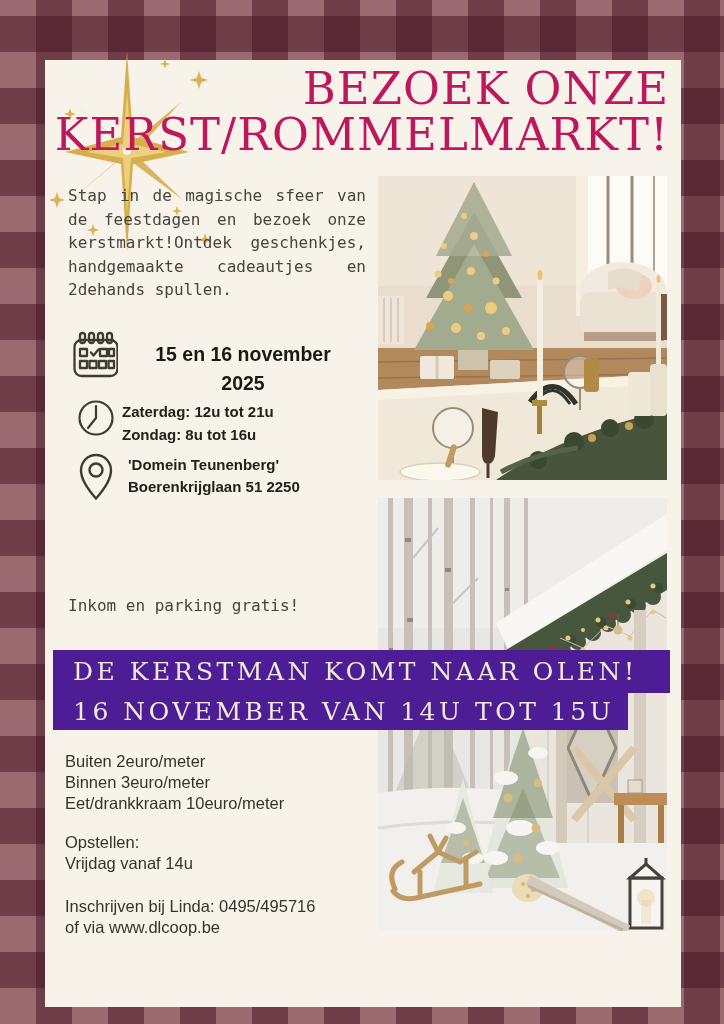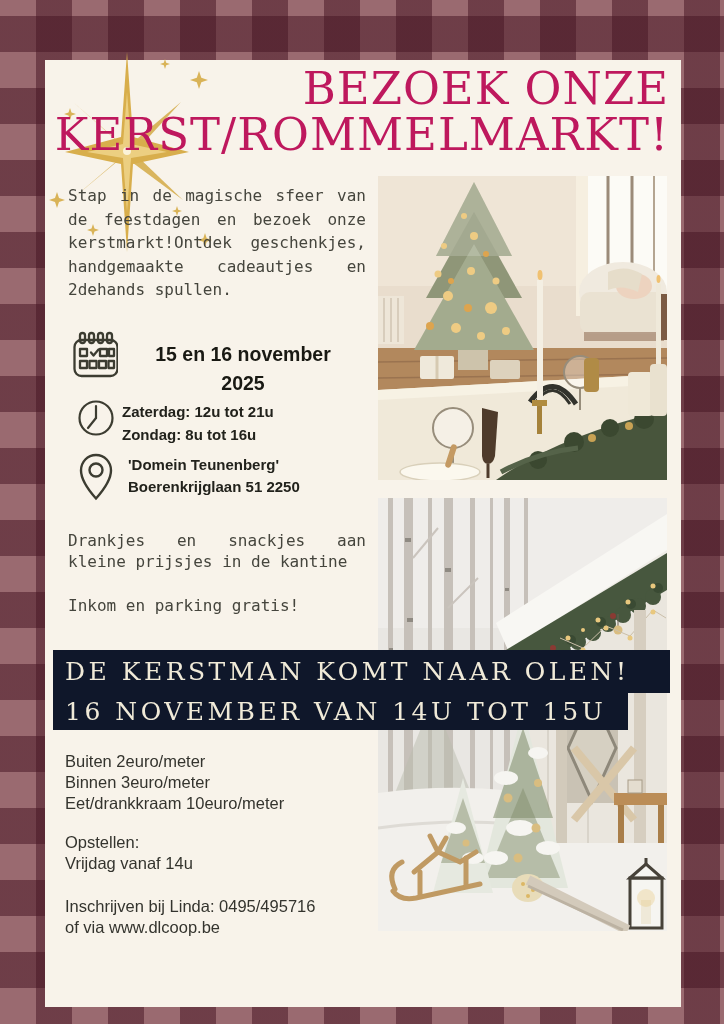--- a/index.html
+++ b/index.html
@@ -29,21 +29,21 @@
   .cal-icon{left:27px;top:271px;width:46px;height:48px;}
   .clock-icon{left:31px;top:338px;width:40px;height:40px;}
   .pin-icon{left:33px;top:392px;width:36px;height:52px;}
   .date-block{
     position:absolute;left:85px;top:280px;width:226px;text-align:center;
     font-weight:bold;font-size:19.5px;line-height:29px;color:#191913;
   }
   .hours-block{position:absolute;left:77px;top:340px;font-weight:bold;font-size:15px;line-height:23px;color:#22221c;}
   .loc-block{position:absolute;left:83px;top:394px;font-weight:bold;font-size:15px;line-height:22px;color:#22221c;}
   .banner{position:absolute;left:8px;top:590px;z-index:5;font-family:"DejaVu Serif",serif;color:#f0ead8;}
-  .banner-l1,.banner-l2{background:#0f172a;box-sizing:border-box;padding-left:12px;white-space:nowrap;letter-spacing:3.5px;font-size:25px;}
+  .banner-l1,.banner-l2{background:#4c1d95;box-sizing:border-box;padding-left:20px;white-space:nowrap;letter-spacing:3.5px;font-size:25px;}
   .banner-l1{width:617px;height:43px;line-height:44px;}
   .banner-l2{width:575px;height:37px;line-height:37px;}
   .pricing{
     position:absolute;left:20px;top:691px;width:296px;text-align:left;
     font-size:16.5px;line-height:21px;color:#34342e;
   }
   .price-group{margin:0 0 18px 0;}
   .setup-group{margin:0 0 22px 0;}
   [data-interactable]{cursor:default;}
 </style>
@@ -357,21 +357,20 @@
           <path d="M18,3 C9.5,3 3,9.8 3,18.5 C3,29 14,42 18,46.5 C22,42 33,29 33,18.5 C33,9.8 26.5,3 18,3 Z"></path>
           <circle cx="18" cy="18" r="6.5"></circle>
         </g>
       </svg>
     </div>
     <div class="loc-block" data-interactable="false">
       <div data-interactable="false">'Domein Teunenberg'</div>
       <div data-interactable="false">Boerenkrijglaan 51 2250</div>
     </div>
 
-    <p class="mono kantine" data-interactable="false">Drankjes en snackjes aan kleine prijsjes in de kantine</p>
     <p class="mono gratis" data-interactable="false">Inkom en parking gratis!</p>
 
     <div class="banner" data-interactable="false">
       <div class="banner-l1" data-interactable="false">DE KERSTMAN KOMT NAAR OLEN!</div>
       <div class="banner-l2" data-interactable="false">16 NOVEMBER VAN 14U TOT 15U</div>
     </div>
 
     <div class="pricing" data-interactable="false">
       <div class="price-group" data-interactable="false">
         <div data-interactable="false">Buiten 2euro/meter</div>

